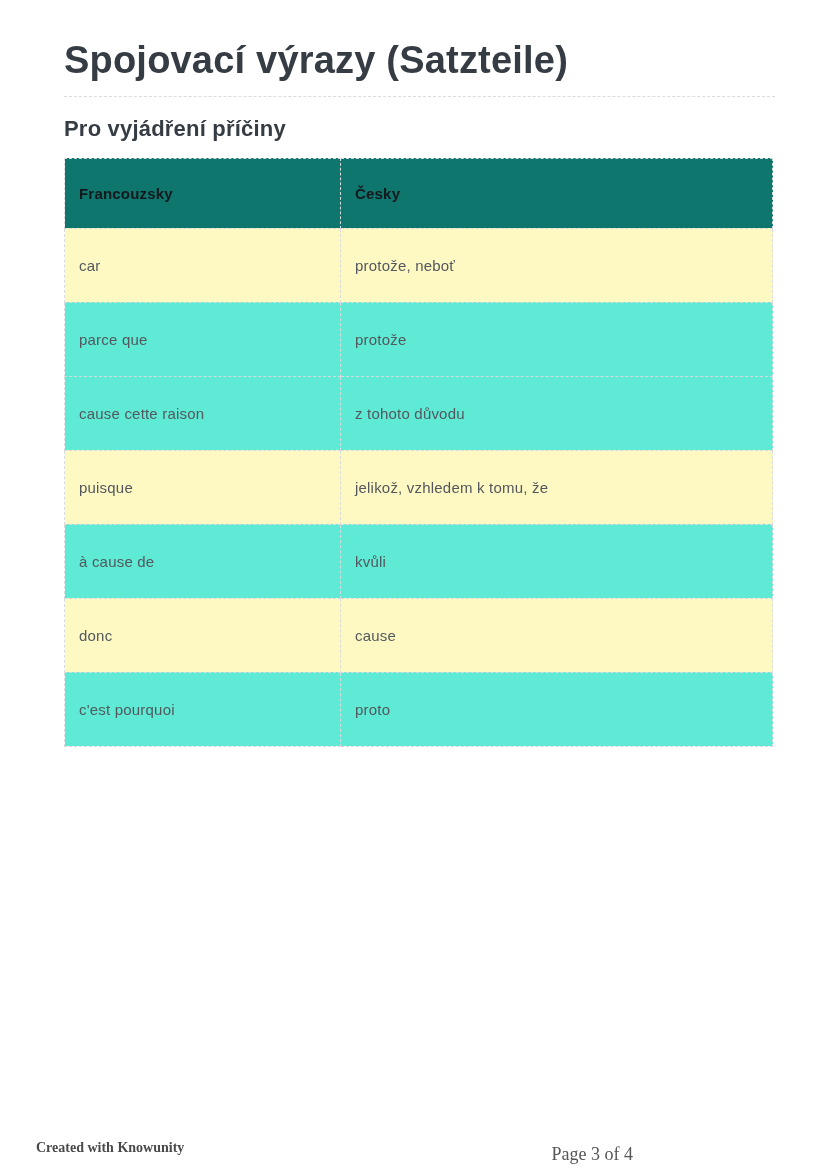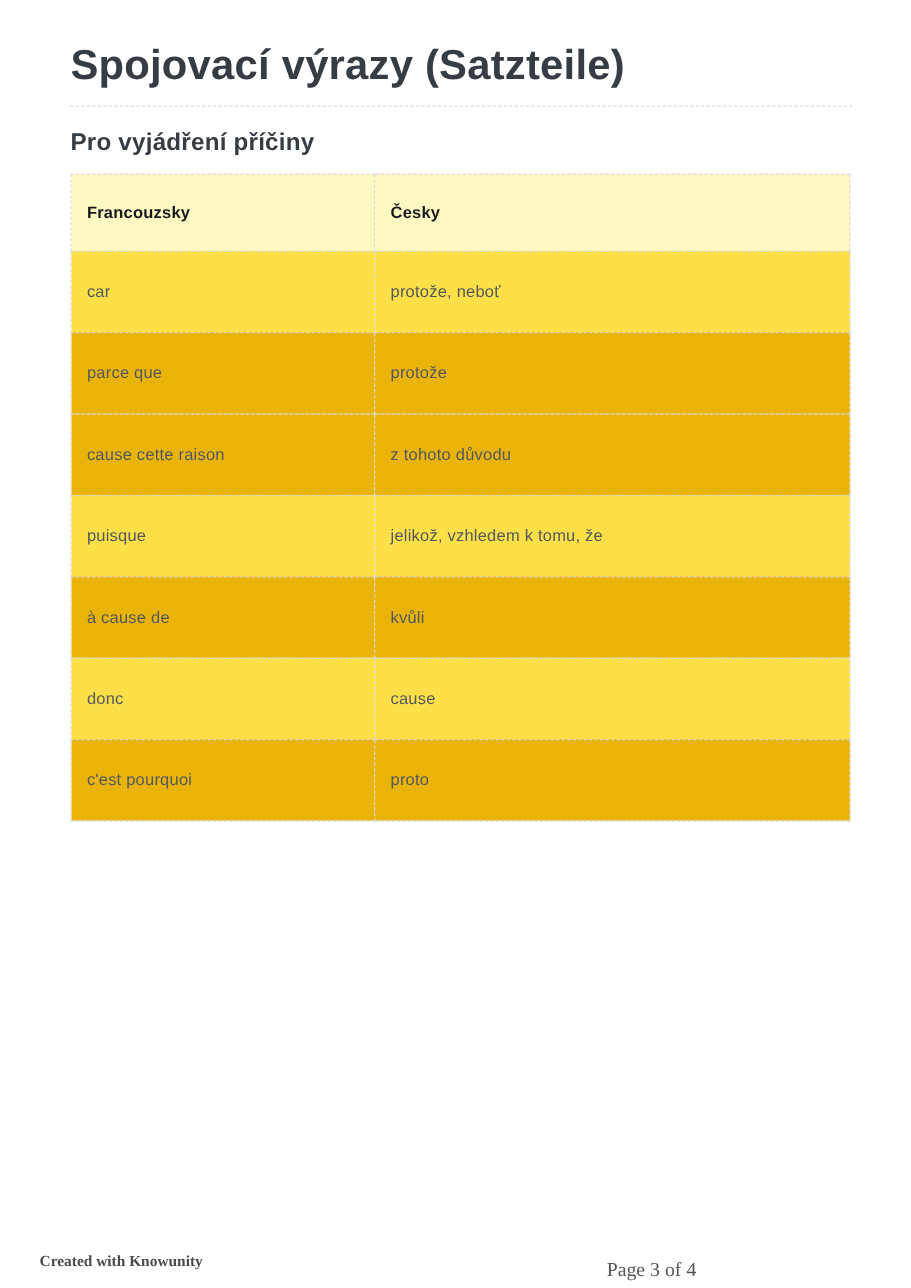--- a/index.html
+++ b/index.html
@@ -50,32 +50,32 @@
   table.translation-table td {
     border: 1px dashed #d8dbde;
     text-align: left;
     vertical-align: middle;
     padding: 0 12px 0 14px;
     font-size: 15px;
     letter-spacing: 0.2px;
   }
   table.translation-table th {
     height: 70px;
-    background: #fef9c3;
+    background: #0f766e;
     color: #14181c;
     font-weight: bold;
   }
   table.translation-table td {
     height: 74px;
-    background: #fde047;
+    background: #fef9c3;
     color: #53585e;
     font-weight: normal;
   }
   table.translation-table tr.alt td {
-    background: #eab308;
+    background: #5eead4;
   }
   col.col-fr { width: 276px; }
   col.col-cz { width: 432px; }
   .footer {
     position: absolute;
     left: 0;
     top: 1140px;
     width: 668px;
     height: 24px;
   }

